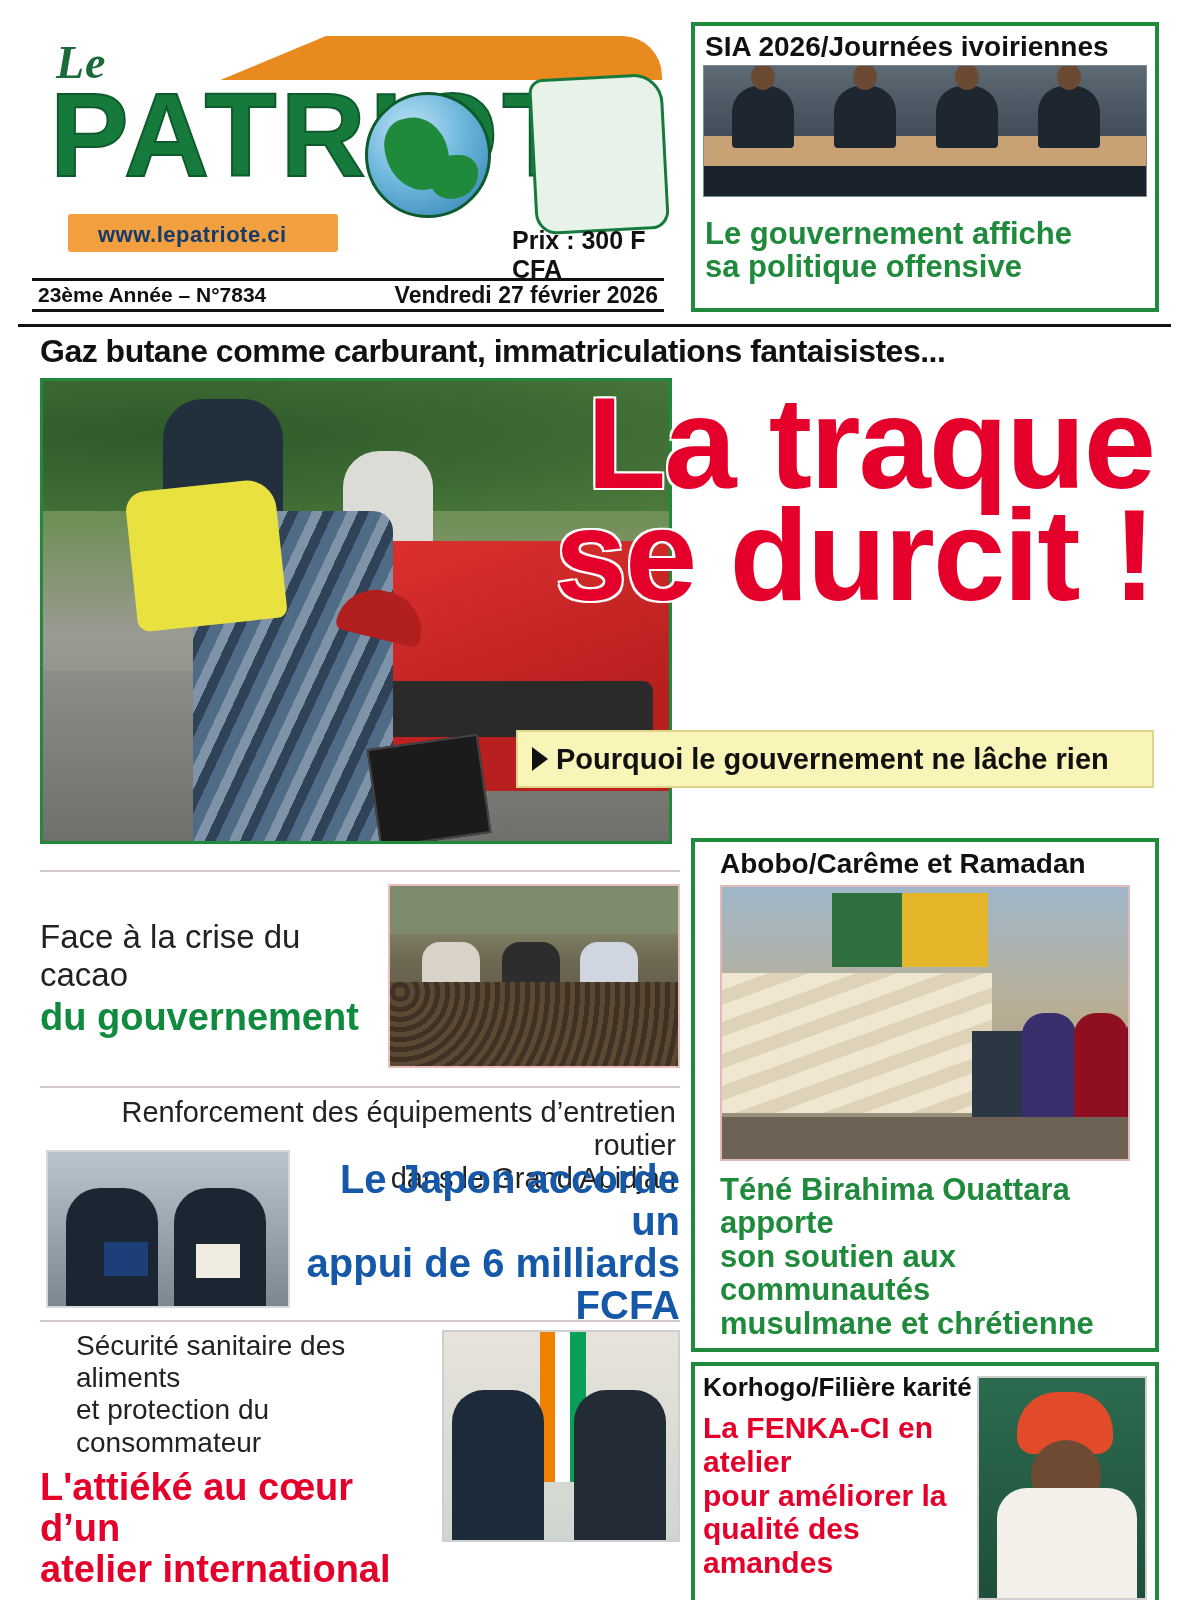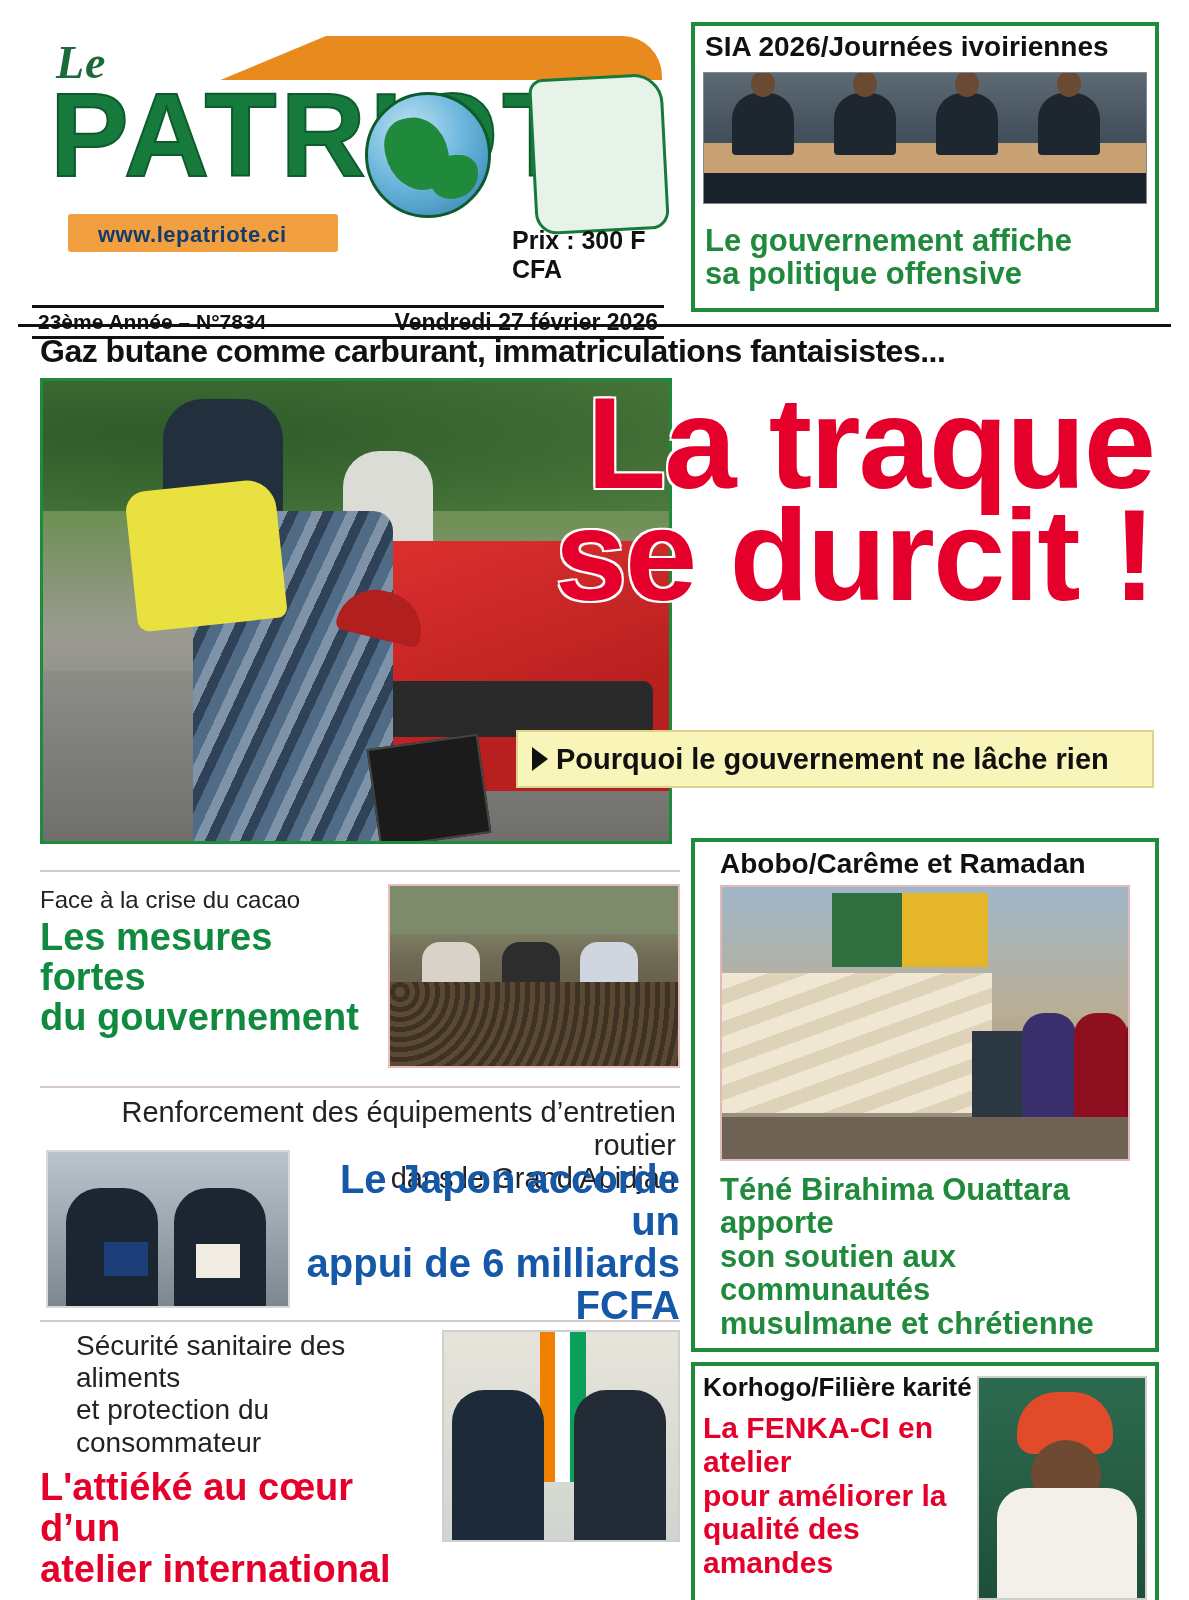--- a/index.html
+++ b/index.html
@@ -139,41 +139,40 @@
     top: 278px;
     width: 632px;
     height: 34px;
     border-top: 3px solid #111;
     border-bottom: 3px solid #111;
     display: flex;
     align-items: center;
     justify-content: space-between;
     padding: 0 6px;
     box-sizing: border-box;
-    margin-top: 27px;
   }
   .issue-left { font-size: 21px; font-weight: bold; }
   .issue-right { font-size: 23px; font-weight: bold; }
 
   
   .sia-box {
     position: absolute;
     right: 12px;
     top: 22px;
     width: 468px;
     height: 290px;
     border: 4px solid #1f8a3c;
     box-sizing: border-box;
     background: #fff;
   }
   .sia-title {
     font-size: 28px;
     font-weight: bold;
     color: #111;
-    padding: 6px 10px 11px;
+    padding: 6px 10px 4px;
     line-height: 1.05;
   }
   .sia-photo {
     margin: 0 8px;
     height: 130px;
     background:
       linear-gradient(180deg, #5d6a74 0%, #46535e 42%, #2e3a45 100%);
     position: relative;
     overflow: hidden;
     border: 1px solid #7c8a93;
@@ -366,21 +365,21 @@
     right: 12px;
     top: -22px;
     width: 468px;
   }
 
   .hr-thin { border-top: 2px solid #d8c9c9; margin: 10px 0 8px; }
 
   
   .story-cacao { position: relative; height: 196px; }
   .story-cacao .text { width: 346px; padding-top: 6px; }
-  .story-cacao .over { font-size: 24px; color: #222; margin-bottom: 4px; }
+  .story-cacao .over { font-size: 33px; color: #222; margin-bottom: 4px; margin-top: 32px; }
   .story-cacao .hl {
     font-size: 38px; font-weight: bold; color: #0f8a3e; line-height: 1.05;
   }
   .story-cacao .photo {
     position: absolute; right: 0; top: 4px;
     width: 292px; height: 184px;
     border: 2px solid #e8bdbd;
     box-sizing: border-box;
     background: linear-gradient(180deg, #9aa37f 0%, #6f6a54 40%, #4f4436 100%);
     overflow: hidden;
@@ -608,21 +607,20 @@
   <div class="lower">
 
     <div class="col-left">
 
       <div class="hr-thin"></div>
 
       <div class="story-cacao">
         <div class="text">
           <div class="over">Face à la crise du cacao</div>
           <div class="hl">
-            <div>Les mesures fortes</div>
             <div>du gouvernement</div>
           </div>
         </div>
         <div class="photo">
           <div class="shed"></div>
           <div class="w1"></div>
           <div class="w2"></div>
           <div class="w3"></div>
           <div class="bean"></div>
         </div>

